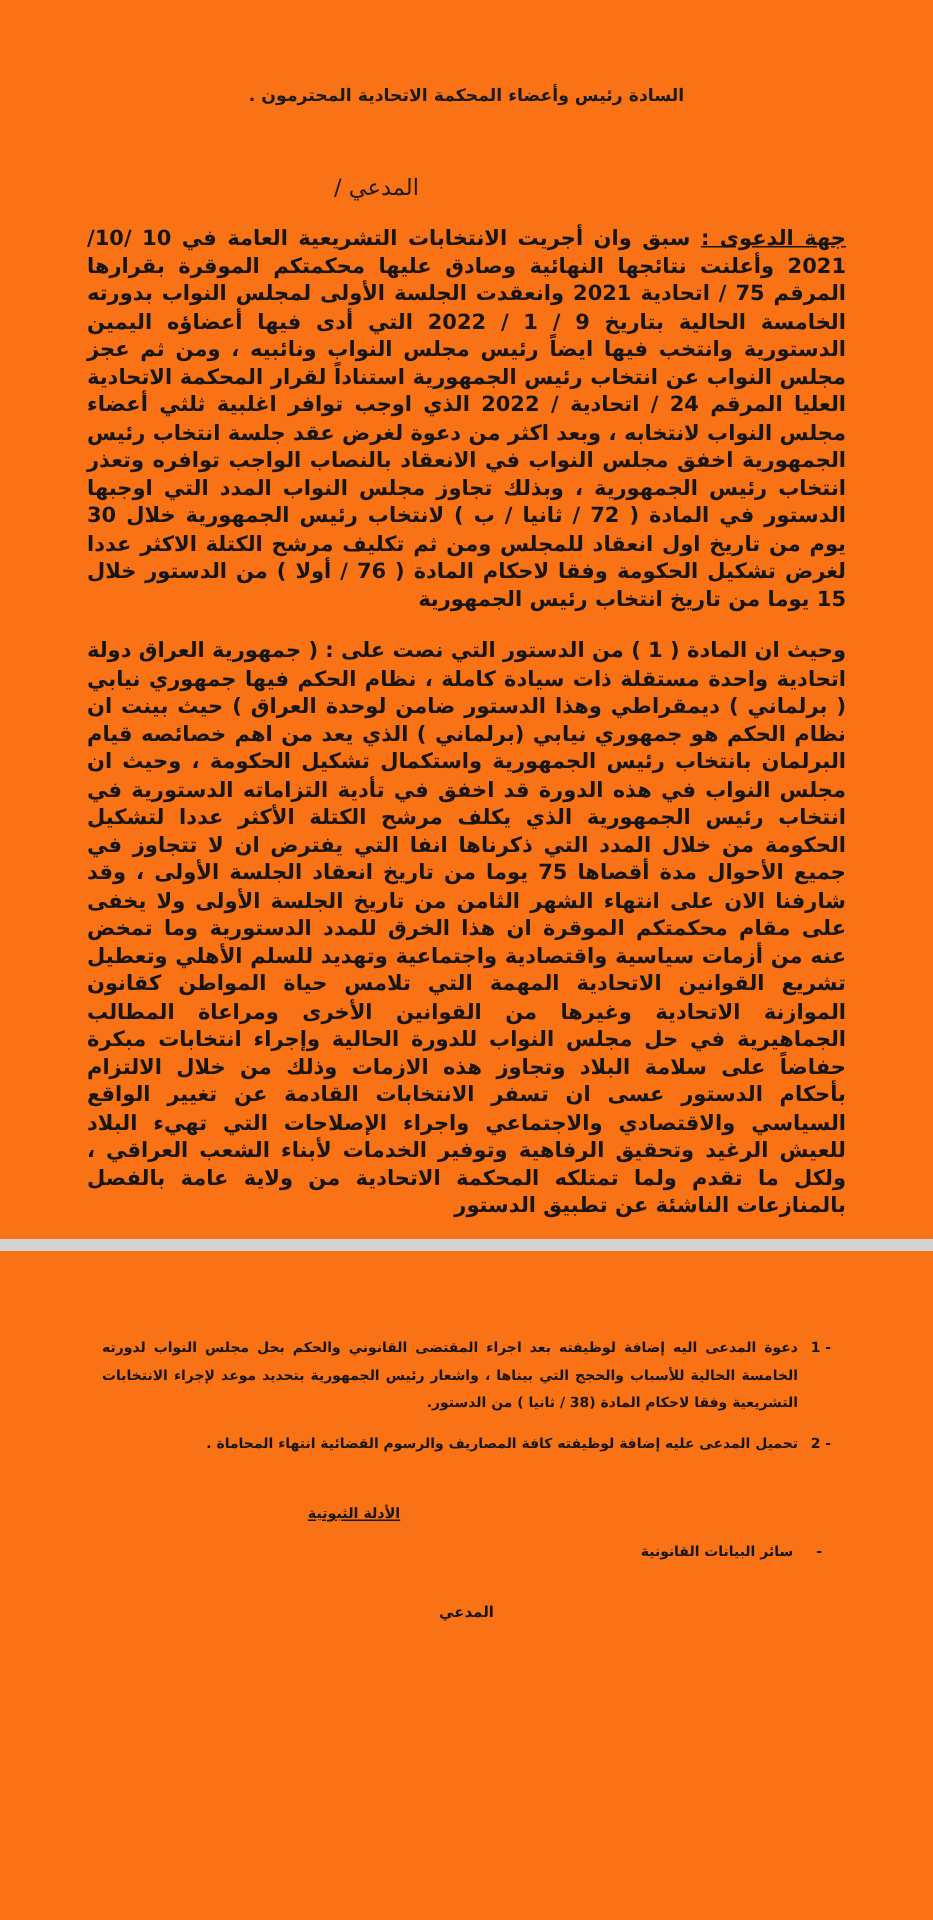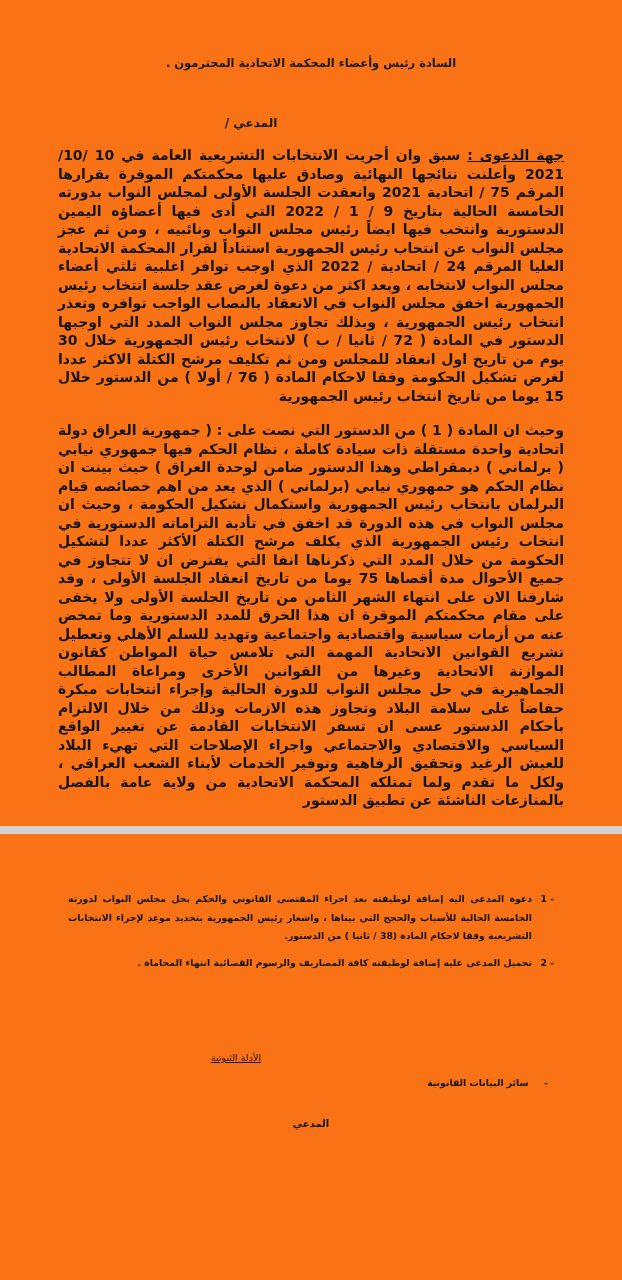--- a/index.html
+++ b/index.html
@@ -40,22 +40,22 @@
   .heading-address {
     text-align: center;
     font-size: 11.5px;
     font-weight: bold;
     color: #1b1b1b;
     letter-spacing: 0;
     margin: 0 0 46px 0;
     direction: rtl;
   }
   .party-line {
-    font-size: 12px;
-    font-weight: bold;
+    font-size: 15px;
+    font-weight: normal;
     color: #1b1b1b;
     direction: rtl;
     margin: 0 0 4px 0;
   }
   .party-plaintiff {
     text-align: center;
     padding-right: 120px;
     margin-bottom: 16px;
   }
   .party-defendant {
@@ -101,24 +101,24 @@
     text-align: left;
     direction: ltr;
   }
   .req-text {
     flex: 1 1 auto;
   }
   .evidence-title {
     direction: rtl;
     text-align: center;
     font-size: 9.5px;
-    font-weight: normal;
+    font-weight: bold;
     color: #161616;
     text-decoration: underline;
-    margin: 80px 0 14px 0;
+    margin: 32px 0 14px 0;
     padding-right: 150px;
   }
   .evidence-item {
     direction: rtl;
     font-size: 9.3px;
     font-weight: bold;
     color: #161616;
     text-align: right;
     padding-right: 40px;
     margin-bottom: 30px;

